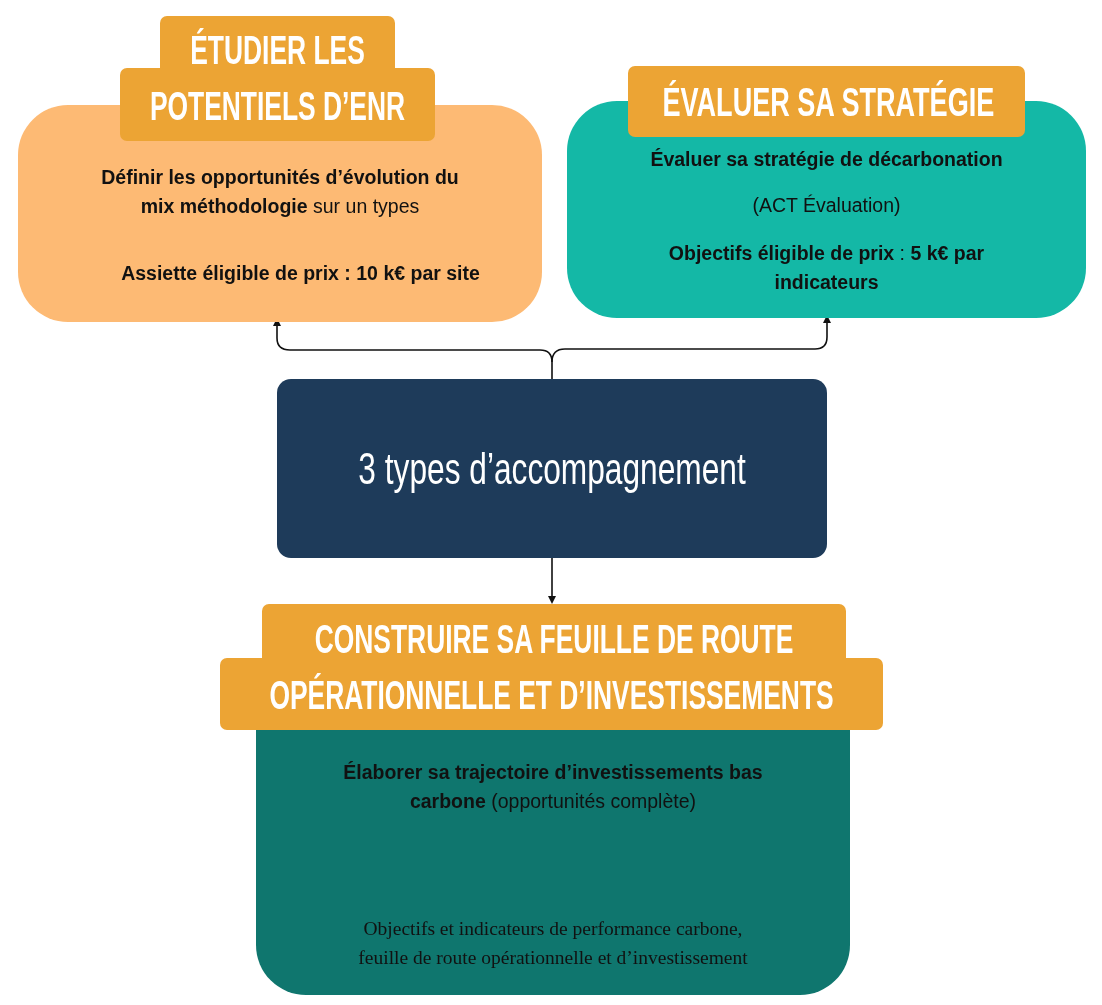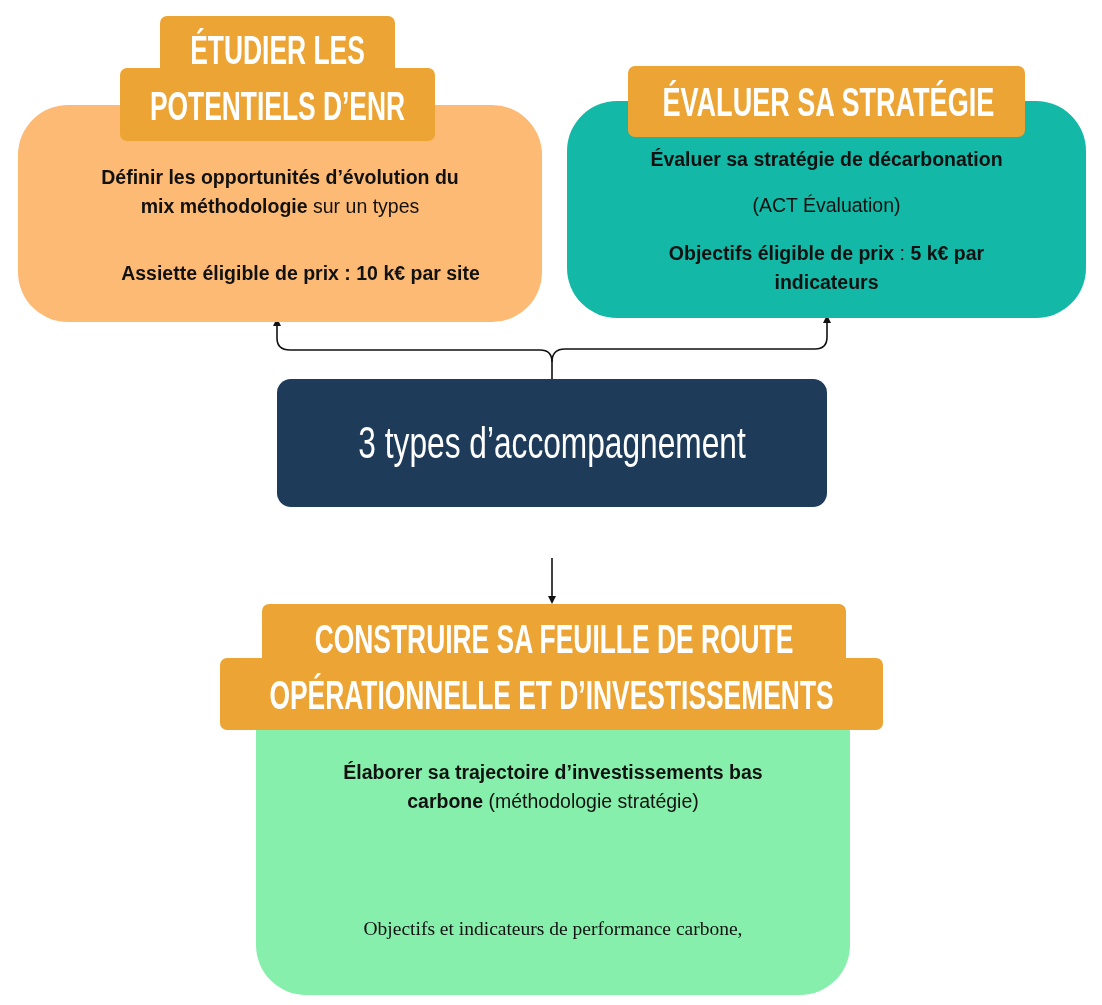--- a/index.html
+++ b/index.html
@@ -4,27 +4,27 @@
 <style>
   html, body { margin: 0; padding: 0; background: #ffffff; }
   body { width: 1102px; height: 1005px; position: relative; overflow: hidden;
          font-family: "Liberation Sans", sans-serif; color: #111; }
   .card { position: absolute; box-sizing: border-box; text-align: center; }
   .card-left { left: 18px; top: 105px; width: 524px; height: 217px;
                background: #fdba74; border-radius: 50px; }
   .card-right { left: 567px; top: 101px; width: 519px; height: 217px;
                 background: #14b8a6; border-radius: 50px; }
   .card-bottom { left: 256px; top: 700px; width: 594px; height: 295px;
-                 background: #86efac; border-radius: 0 0 50px 50px; }
+                 background: #0f766e; border-radius: 0 0 50px 50px; }
   .badge { position: absolute; background: #eca434; border-radius: 7px; }
   .badge-text { position: absolute; color: #ffffff; font-weight: bold;
                 font-family: "Liberation Sans", sans-serif; text-align: center;
                 letter-spacing: 0px; transform-origin: center center;
                 white-space: nowrap; line-height: 1; }
-  .center-box { position: absolute; left: 277px; top: 379px; width: 550px; height: 128px;
+  .center-box { position: absolute; left: 277px; top: 379px; width: 550px; height: 179px;
                 background: #1e3b5a; border-radius: 14px; display: flex;
                 align-items: center; justify-content: center; }
   .center-text { color: #ffffff; font-size: 44px; font-family: "Liberation Sans", sans-serif;
                  transform: scaleX(0.72); white-space: nowrap; }
   .body-text { position: absolute; left: 0; right: 0; font-size: 19.5px; line-height: 29px; }
   .b { font-weight: bold; }
   svg.connectors { position: absolute; left: 0; top: 0; }
 </style>
 </head>
 <body>
@@ -65,22 +65,23 @@
 <div class="badge" style="left:628px; top:66px; width:397px; height:71px;"></div>
 <div class="badge-text" style="left:578px; top:82px; width:497px; font-size:41px; transform:scaleX(0.66);">ÉVALUER SA STRATÉGIE</div>
 
 <div class="center-box">
   <span class="center-text">3 types d’accompagnement</span>
 </div>
 
 <div class="card card-bottom">
   <div class="body-text" style="top:58px;">
     <span class="b">Élaborer sa trajectoire d’investissements bas</span><br>
-    <span class="b">carbone</span><span> (méthodologie stratégie)</span>
+    <span class="b">carbone</span><span> (opportunités complète)</span>
   </div>
   <div class="body-text" style="top:214px;font-family:Liberation Serif, serif;">
     <span>Objectifs et indicateurs de performance carbone,</span><br>
+    <span>feuille de route opérationnelle et d’investissement</span>
   </div>
 </div>
 <div class="badge" style="left:262px; top:604px; width:584px; height:64px;"></div>
 <div class="badge" style="left:220px; top:658px; width:663px; height:72px;"></div>
 <div class="badge-text" style="left:162px; top:619px; width:784px; font-size:40px; transform:scaleX(0.66);">CONSTRUIRE SA FEUILLE DE ROUTE</div>
 <div class="badge-text" style="left:100px; top:675px; width:903px; font-size:40px; transform:scaleX(0.66);">OPÉRATIONNELLE ET D’INVESTISSEMENTS</div>
 
 </body></html>

